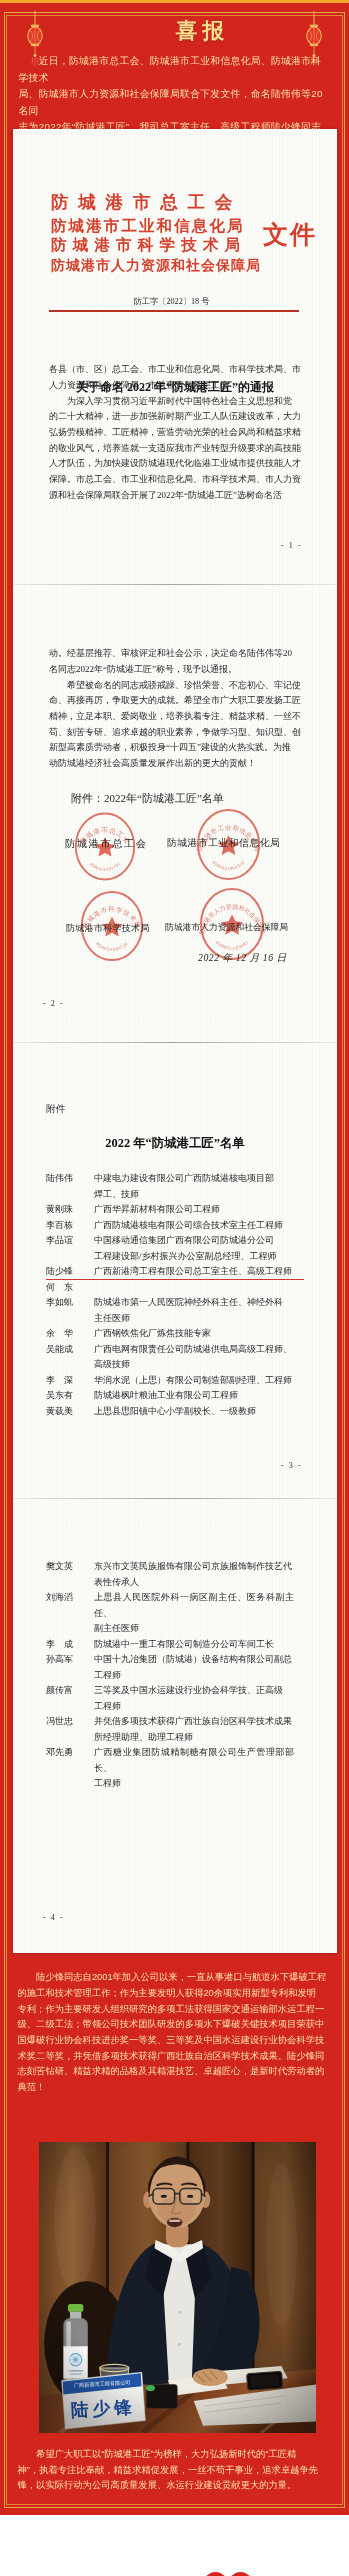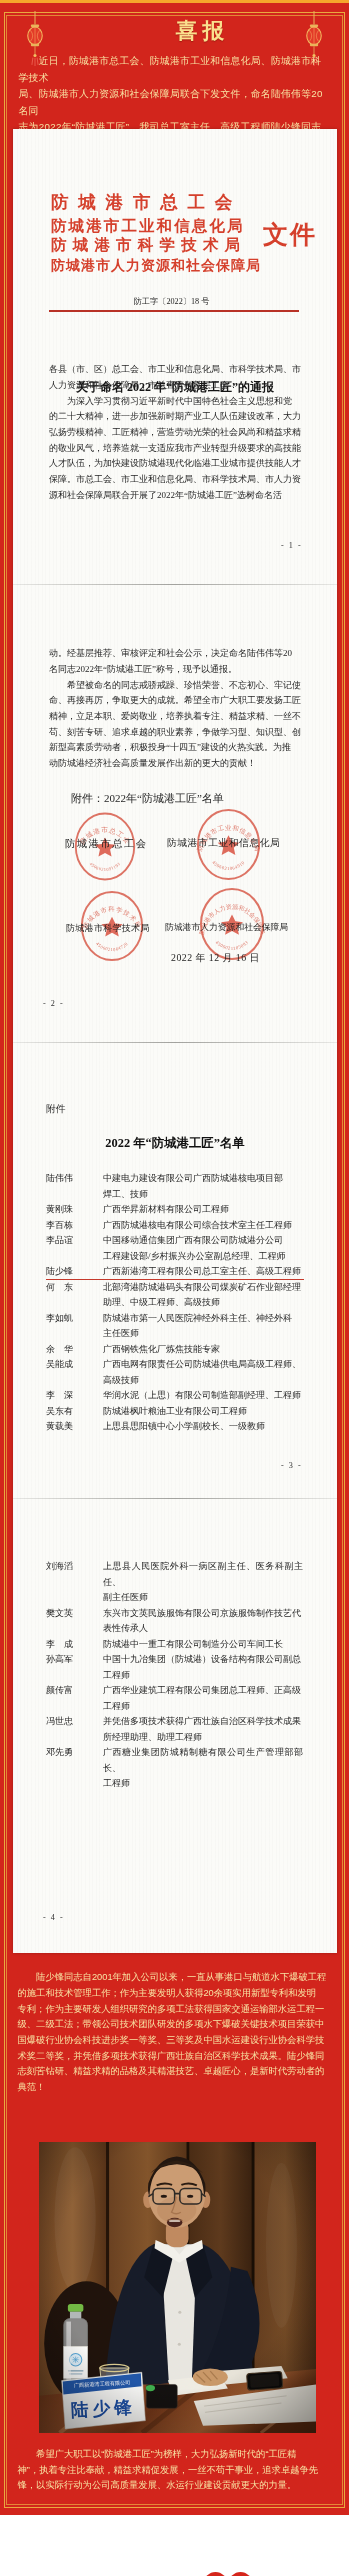--- a/index.html
+++ b/index.html
@@ -43,29 +43,29 @@
   .seal{opacity:.9;mix-blend-mode:multiply;}
   .seal1{left:59px;top:679px;}
   .seal2{left:181px;top:675px;}
   .seal3{left:65px;top:758px;}
   .seal4{left:184px;top:755px;}
   .sealtxt{color:#1d1d1d;font-size:9.8px;white-space:nowrap;z-index:3;}
   .st1{left:52px;top:708px;letter-spacing:1.5px;font-size:10.3px;}
   .st2{left:154px;top:708px;letter-spacing:0.5px;}
   .st3{left:53px;top:793px;font-size:9px;letter-spacing:0.3px;}
   .st4{left:152px;top:793px;font-size:8.8px;}
-  .doc-date{left:158px;top:823px;font-size:9.8px;color:#1d1d1d;letter-spacing:0.5px;}
+  .doc-date{left:185px;top:823px;font-size:9.8px;color:#1d1d1d;letter-spacing:0.5px;font-style:italic;}
   .attach-label{left:33px;top:974px;font-size:9.8px;}
   .list-title{left:0;top:1006px;width:324px;text-align:center;font-size:12.4px;font-weight:bold;color:#111;}
   .entries{left:33px;width:258px;font-size:9px;line-height:15.5px;color:#262626;}
   .entries-p3{top:1042px;}
   .entries-p4{top:1430px;}
   .entry{display:flex;}
   .entry-name{width:40px;flex:none;white-space:nowrap;}
-  .entry-desc{width:200px;margin-left:17px;white-space:pre-line;text-align:justify;}
+  .entry-desc{width:200px;margin-left:8px;white-space:pre-line;text-align:justify;}
   .entry.hl{box-shadow:inset 0 -1px 0 #C5392B;}
   
   .profile-p{left:17.5px;width:315px;color:#F8E3A3;font-size:9.3px;line-height:15.7px;white-space:pre-line;}
   .prof1{top:1967px;}
   .prof2{top:2444px;line-height:15.5px;}
   .photo{left:39px;top:2139px;width:277px;height:291px;background:#2a1a0e;}
   
   .badge{width:23px;height:23px;border-radius:50%;background:#D5251B;color:#ffffff;
     font-size:11.3px;font-weight:bold;text-align:center;line-height:23px;}
   .badge1{left:204px;top:2572px;}
@@ -217,22 +217,20 @@
 工程建设部/乡村振兴办公室副总经理、工程师</div>
           </div>
 
           <div class="entry hl">
             <div class="entry-name">陆少锋</div>
             <div class="entry-desc">广西新港湾工程有限公司总工室主任、高级工程师</div>
           </div>
 
           <div class="entry">
             <div class="entry-name">何　东</div>
-            <div class="entry-desc">北部湾港防城港码头有限公司煤炭矿石作业部经理
-助理、中级工程师、高级技师</div>
           </div>
 
           <div class="entry">
             <div class="entry-name">李如虮</div>
             <div class="entry-desc">防城港市第一人民医院神经外科主任、神经外科
 主任医师</div>
           </div>
 
           <div class="entry">
             <div class="entry-name">余　华</div>
@@ -260,45 +258,45 @@
             <div class="entry-name">黄载美</div>
             <div class="entry-desc">上思县思阳镇中心小学副校长、一级教师</div>
           </div>
         </div>
       <div class="abs pn pn3">- 3 -</div>
       <div class="abs doc-divider" style="top:1369px;"></div>
 
       <div class="abs entries entries-p4">
 
           <div class="entry">
+            <div class="entry-name">樊文英</div>
+            <div class="entry-desc">东兴市文英民族服饰有限公司京族服饰制作技艺代
+表性传承人</div>
+          </div>
+
+          <div class="entry">
             <div class="entry-name">刘海滔</div>
             <div class="entry-desc">上思县人民医院外科一病区副主任、医务科副主任、
 副主任医师</div>
           </div>
 
           <div class="entry">
-            <div class="entry-name">樊文英</div>
-            <div class="entry-desc">东兴市文英民族服饰有限公司京族服饰制作技艺代
-表性传承人</div>
-          </div>
-
-          <div class="entry">
             <div class="entry-name">李　成</div>
             <div class="entry-desc">防城港中一重工有限公司制造分公司车间工长</div>
           </div>
 
           <div class="entry">
             <div class="entry-name">孙高军</div>
             <div class="entry-desc">中国十九冶集团（防城港）设备结构有限公司副总
 工程师</div>
           </div>
 
           <div class="entry">
             <div class="entry-name">颜传富</div>
-            <div class="entry-desc">广西华业建筑工程有限公司集团总工程师、正高级
+            <div class="entry-desc">三等奖及中国水运建设行业协会科学技、正高级
 工程师</div>
           </div>
 
           <div class="entry">
             <div class="entry-name">冯世忠</div>
             <div class="entry-desc">并凭借多项技术获得广西壮族自治区科学技术成果
 所经理助理、助理工程师</div>
           </div>
 
           <div class="entry">

